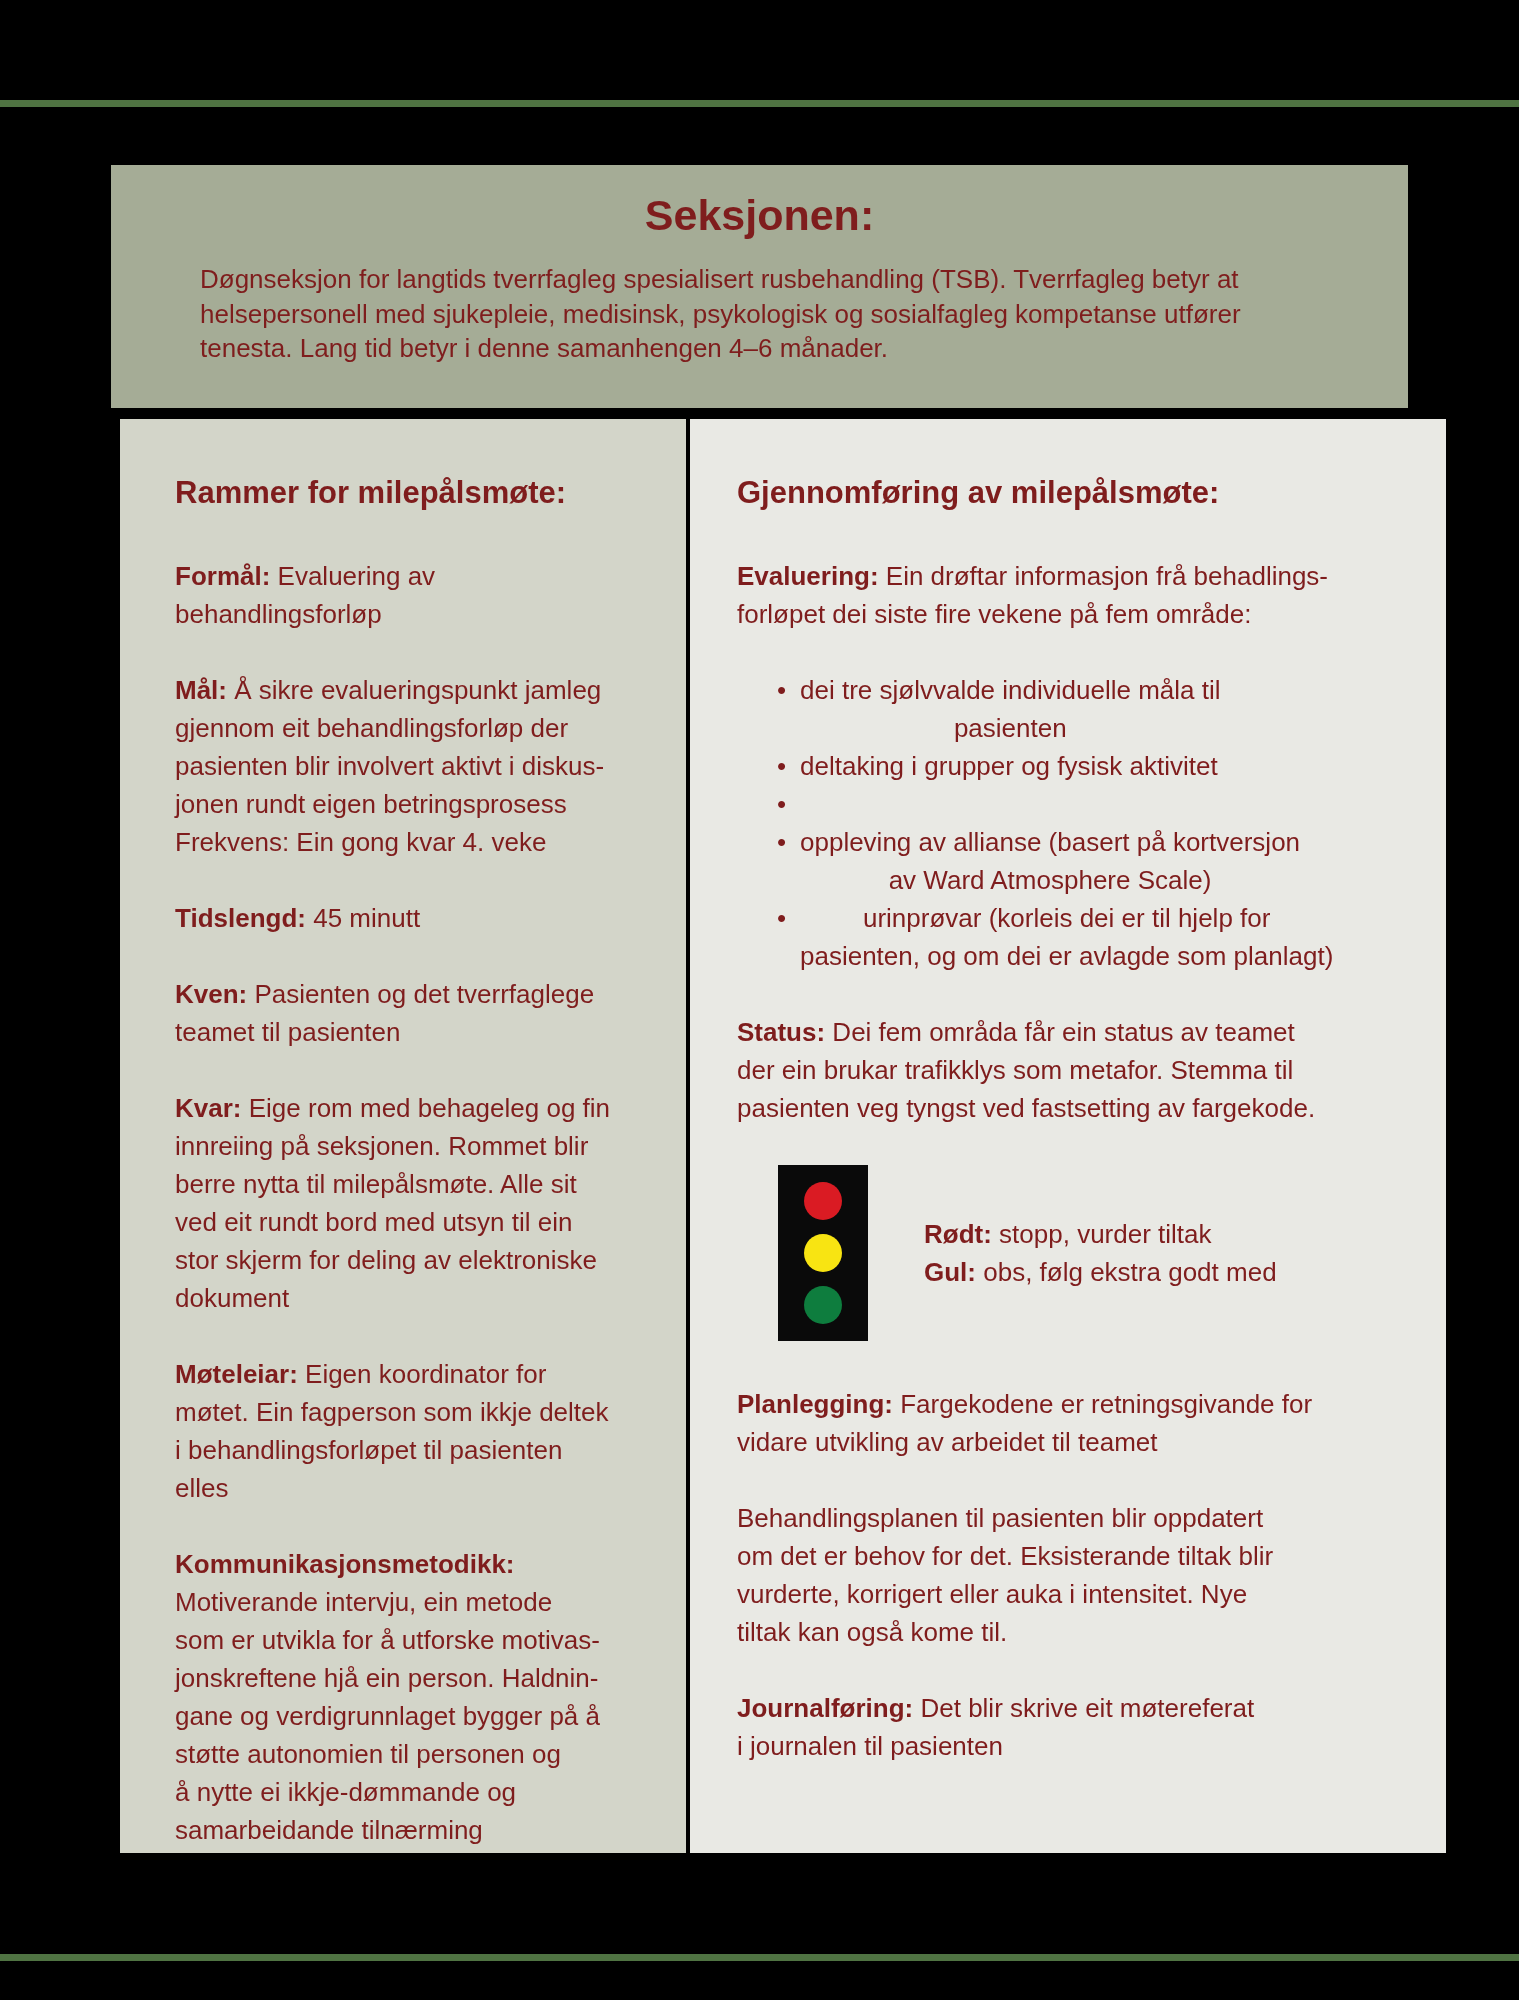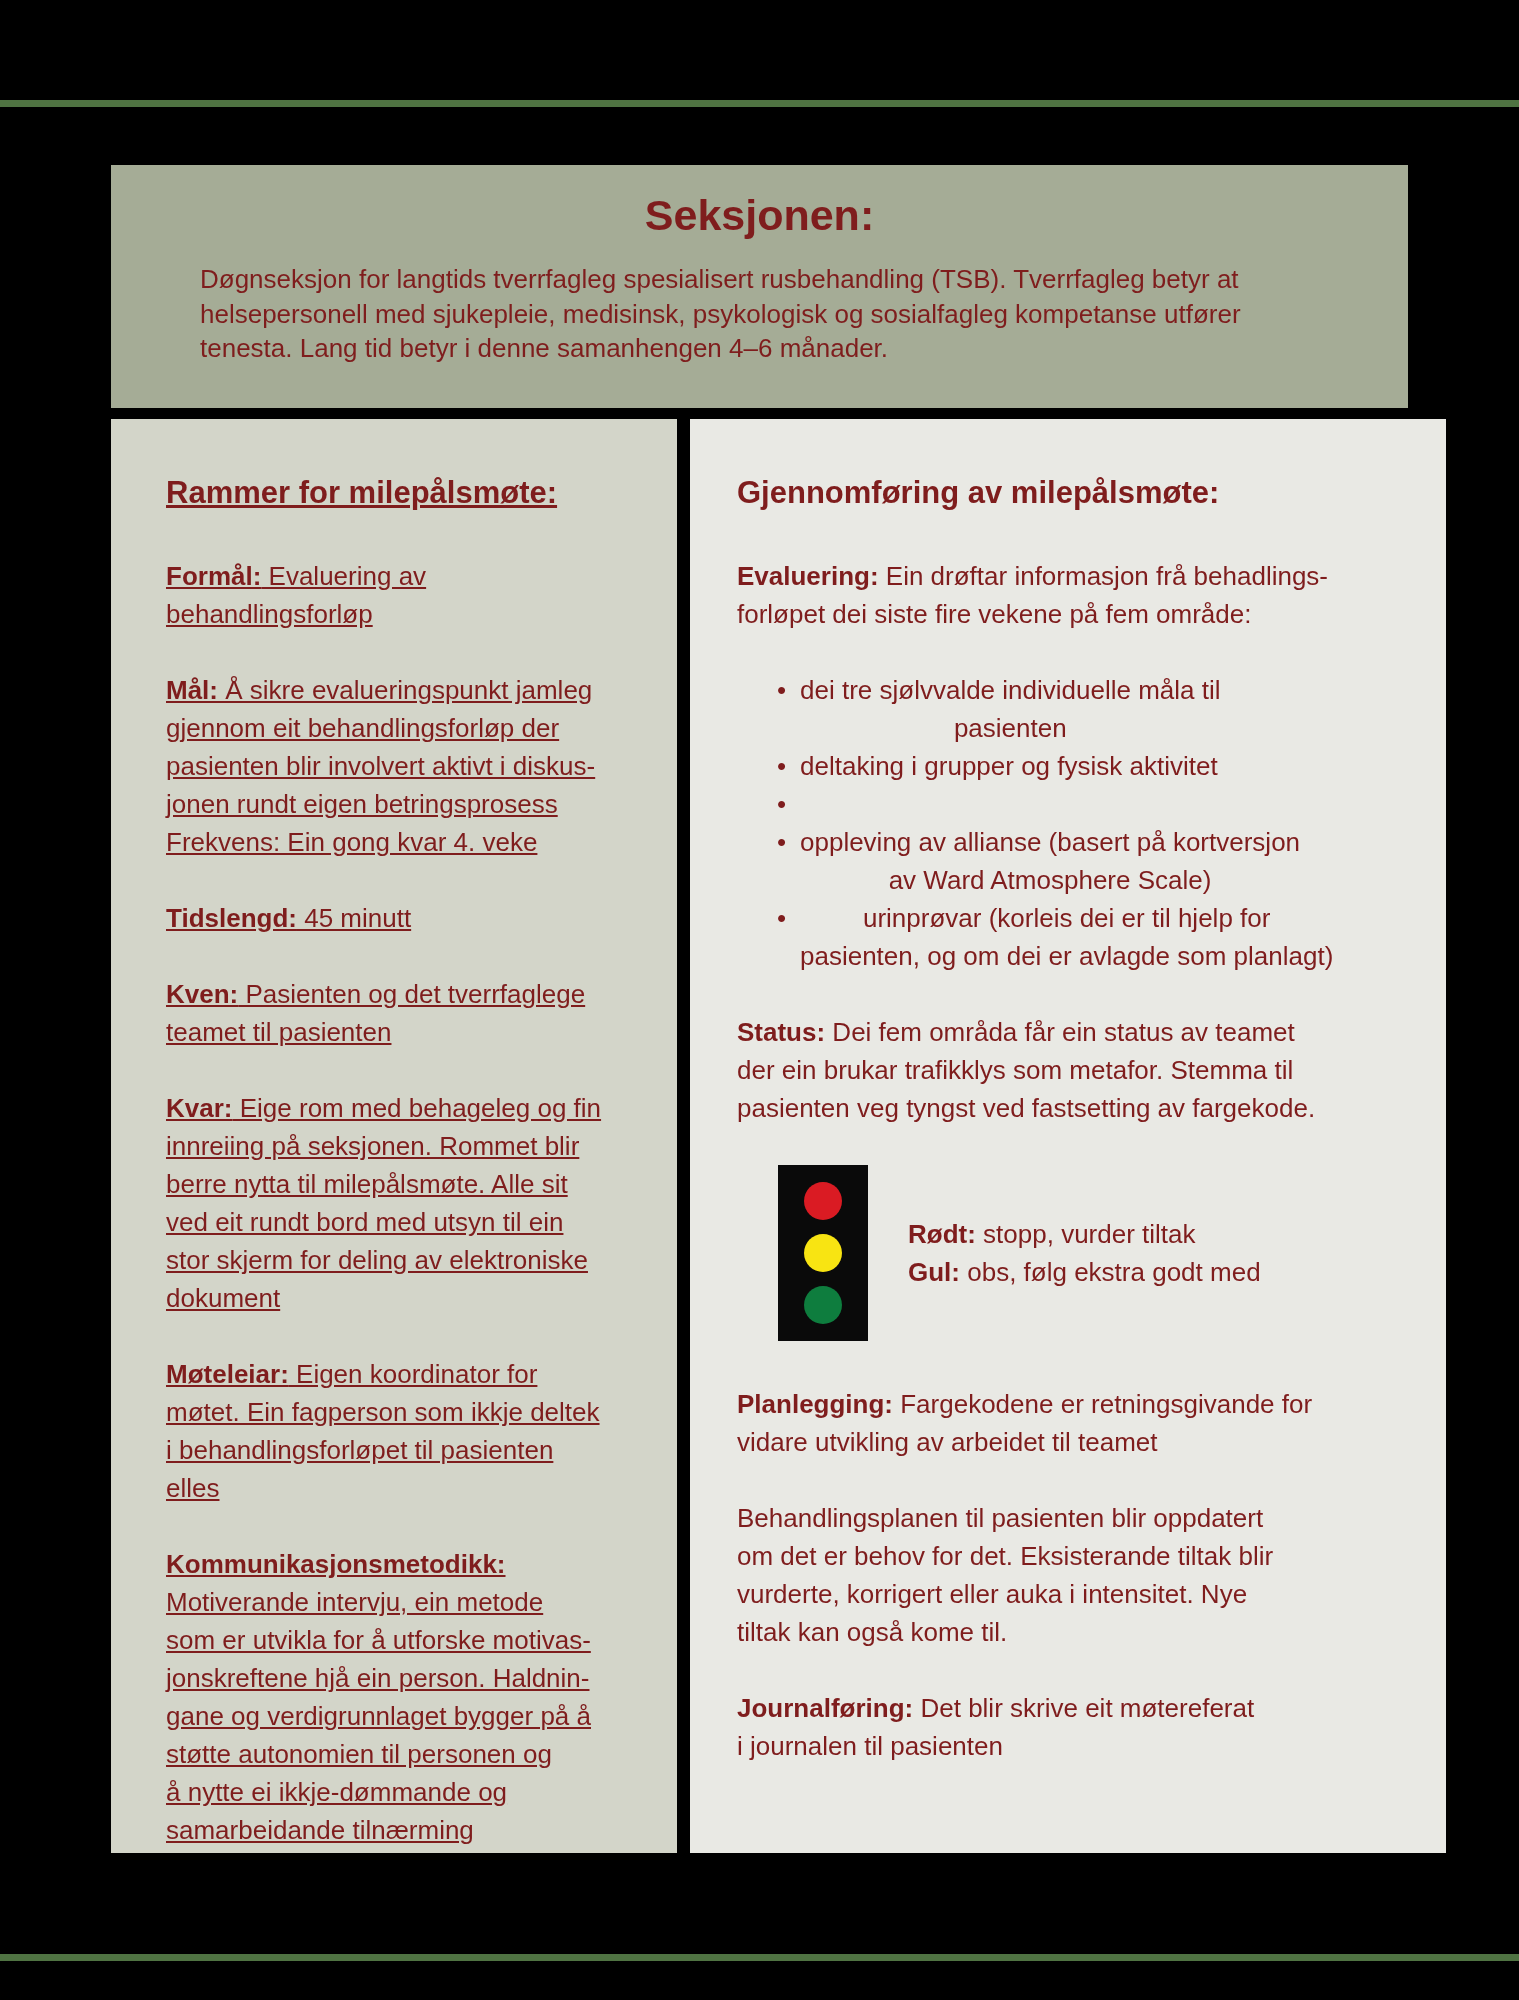--- a/index.html
+++ b/index.html
@@ -7,31 +7,31 @@
     position:relative;width:1519px;height:2000px;background:#000;
     font-family:"Liberation Sans",sans-serif;color:#7f1d1d;overflow:hidden;
   }
   .rule{position:absolute;left:0;width:1519px;height:7px;}
   .rule-top{top:100px;}
   .rule-bottom{top:1954px;}
   .header-box{position:absolute;left:111px;top:165px;width:1297px;height:243px;box-sizing:border-box;}
   .header-box h1{margin:26px 0 0;text-align:center;font-size:43px;font-weight:700;letter-spacing:0;}
   .intro{margin:22px 58px 0 89px;font-size:26px;line-height:34.5px;white-space:pre-line;}
   .col{position:absolute;top:419px;height:1434px;box-sizing:border-box;overflow:hidden;}
-  .col-left{left:111px;width:566px;padding:56px 24px 0 55px;text-decoration:underline;}
+  .col-left{left:120px;width:566px;padding:56px 24px 0 55px;}
   .col-right{left:690px;width:756px;padding:56px 36px 0 47px;}
   .col h2{margin:0 0 46px;font-size:31px;font-weight:700;}
   .para{margin:0 0 38px;font-size:26px;line-height:38px;}
   .para b{font-weight:700;}
   .para span{white-space:pre-line;}
   .bullets{list-style:none;margin:0 0 38px;padding:0;font-size:26px;line-height:38px;}
   .bullets li{display:flex;align-items:flex-start;}
   .bullets .dot{flex:none;width:23px;margin-left:40px;}
   .bullets li span.bt{white-space:pre-line;text-align:center;}
-  .traffic{display:flex;align-items:center;margin:0 0 44px;padding-left:41px;}
+  .traffic{display:flex;align-items:center;margin:0 0 44px;padding-left:41px;gap:16px;}
   .tl-box{flex:none;width:90px;height:176px;display:flex;flex-direction:column;align-items:center;
           justify-content:space-between;padding:17px 0;box-sizing:border-box;}
   .light{width:38px;height:38px;border-radius:50%;}
   .legend{margin-left:40px;font-size:26px;line-height:38px;}
   .legend b{font-weight:700;}
 </style>
 </head>
 <body>
 
 <div class="stage">

